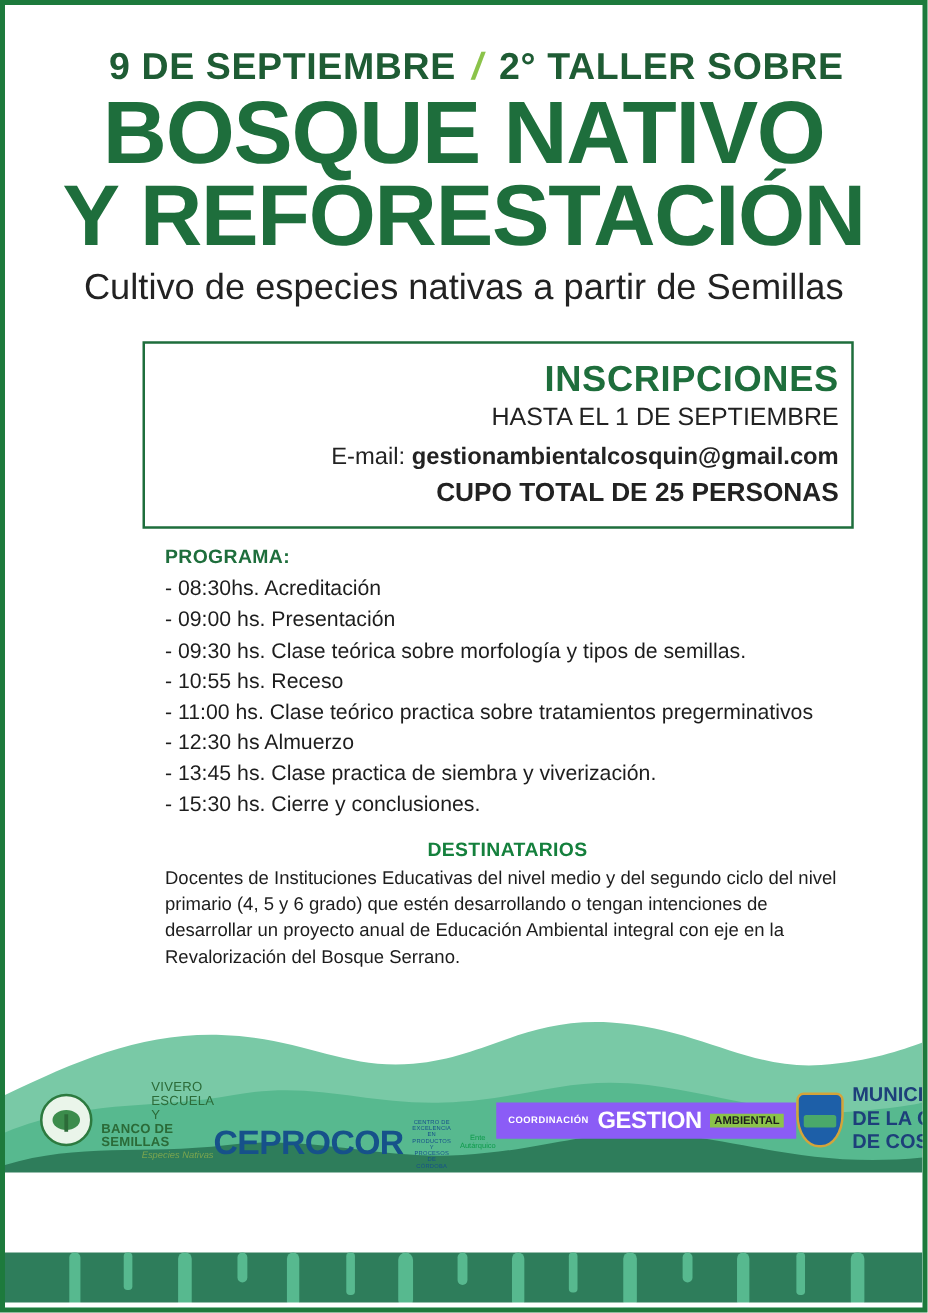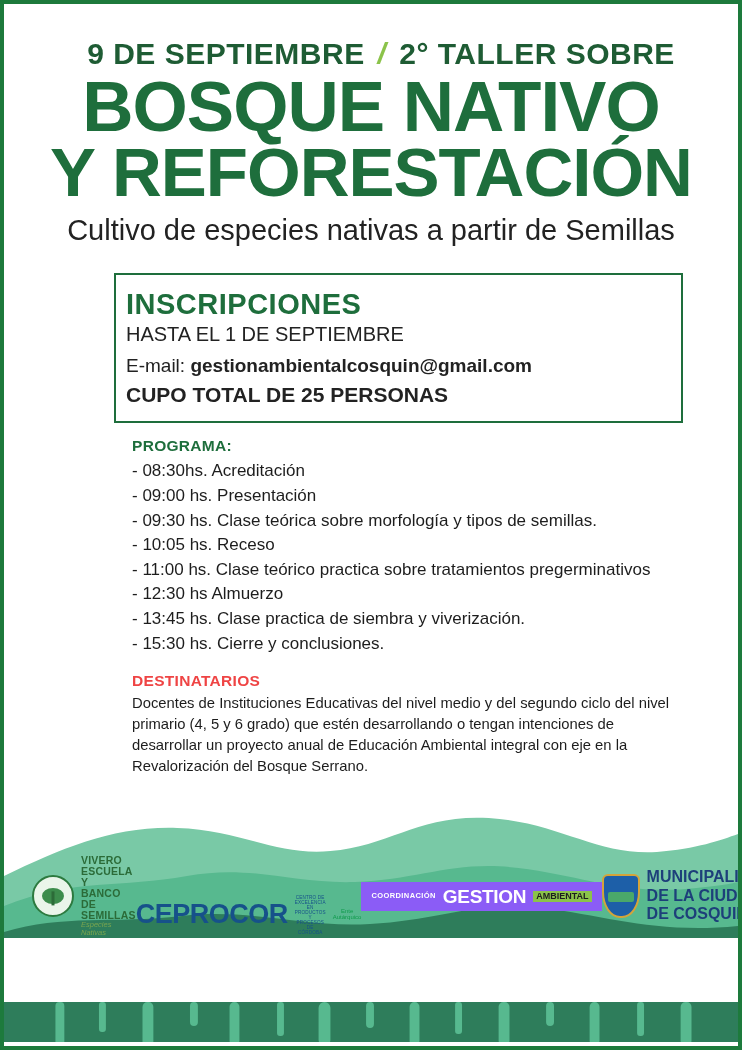--- a/index.html
+++ b/index.html
@@ -56,21 +56,21 @@
     font-weight: 500;
     margin-top: 10px;
     white-space: nowrap;
   }
 
   
   .insc-box {
     margin: 26px 55px 0 110px;
     border: 2px solid #1e6e3c;
     padding: 13px 10px 14px 10px;
-    text-align: left;
+    text-align: right;
     position: relative;
     z-index: 5;
     background: #fff;
   }
   .insc-title {
     color: #1e6e3c;
     font-size: 29px;
     font-weight: bold;
     letter-spacing: 0.5px;
   }
@@ -111,25 +111,26 @@
     line-height: 1.45;
   }
 
   
   .dest {
     margin: 16px 58px 0 128px;
     position: relative;
     z-index: 5;
   }
   .dest-title {
-    color: #ef4444;
+    color: #15803d;
     font-weight: bold;
     font-size: 15.5px;
     letter-spacing: 0.3px;
     margin-bottom: 3px;
+    text-align: center;
   }
   .dest-body {
     font-size: 14.8px;
     color: #1d1d1d;
     line-height: 1.42;
   }
 
   
   .scene {
     position: absolute;
@@ -172,23 +173,23 @@
   .logo-vivero .seal::before {
     content: "";
     position: absolute;
     left: 50%; top: 30%;
     width: 22px; height: 16px;
     background: #3c8c4c;
     border-radius: 50%;
     transform: translateX(-50%);
   }
   .logo-vivero .txt { line-height: 1.05; }
-  .logo-vivero .t1 { font-size: 10.5px; font-weight: bold; color: #2b6b38; letter-spacing: .2px;}
+  .logo-vivero .t1 { font-size: 10.5px; font-weight: normal; color: #2b6b38; letter-spacing: .2px; margin-left: 40px;}
   .logo-vivero .t2 { font-size: 10.5px; font-weight: bold; color: #2b6b38; letter-spacing: .2px;}
-  .logo-vivero .t3 { font-size: 7.5px; color: #7aa54f; font-style: italic; text-align: left;}
+  .logo-vivero .t3 { font-size: 7.5px; color: #7aa54f; font-style: italic; text-align: right;}
 
   .logo-ceprocor { text-align: center; margin-top: 36px; }
   .logo-ceprocor .main {
     font-size: 27px;
     font-weight: bold;
     color: #16518a;
     letter-spacing: -0.5px;
     line-height: 1;
   }
   .logo-ceprocor .sub1 { font-size: 4.6px; color: #16518a; letter-spacing: .2px; margin-top:1px;}
@@ -290,21 +291,21 @@
       <b>gestionambientalcosquin@gmail.com</b>
     </div>
     <div class="insc-cupo">CUPO TOTAL DE 25 PERSONAS</div>
   </div>
 
   <div class="program">
     <div class="prog-title">PROGRAMA:</div>
     <div class="prog-item">- 08:30hs. Acreditación</div>
     <div class="prog-item">- 09:00 hs. Presentación</div>
     <div class="prog-item">- 09:30 hs. Clase teórica sobre morfología y tipos de semillas.</div>
-    <div class="prog-item">- 10:05 hs. Receso</div>
+    <div class="prog-item">- 10:55 hs. Receso</div>
     <div class="prog-item">- 11:00 hs. Clase teórico practica sobre tratamientos pregerminativos</div>
     <div class="prog-item">- 12:30 hs Almuerzo</div>
     <div class="prog-item">- 13:45 hs. Clase practica de siembra y viverización.</div>
     <div class="prog-item">- 15:30 hs. Cierre y conclusiones.</div>
   </div>
 
   <div class="dest">
     <div class="dest-title">DESTINATARIOS</div>
     <div class="dest-body">Docentes de Instituciones Educativas del nivel medio y del segundo ciclo del nivel primario (4, 5 y 6 grado) que estén desarrollando o tengan intenciones de desarrollar un proyecto anual de Educación Ambiental integral con eje en la Revalorización del Bosque Serrano.</div>
   </div>

